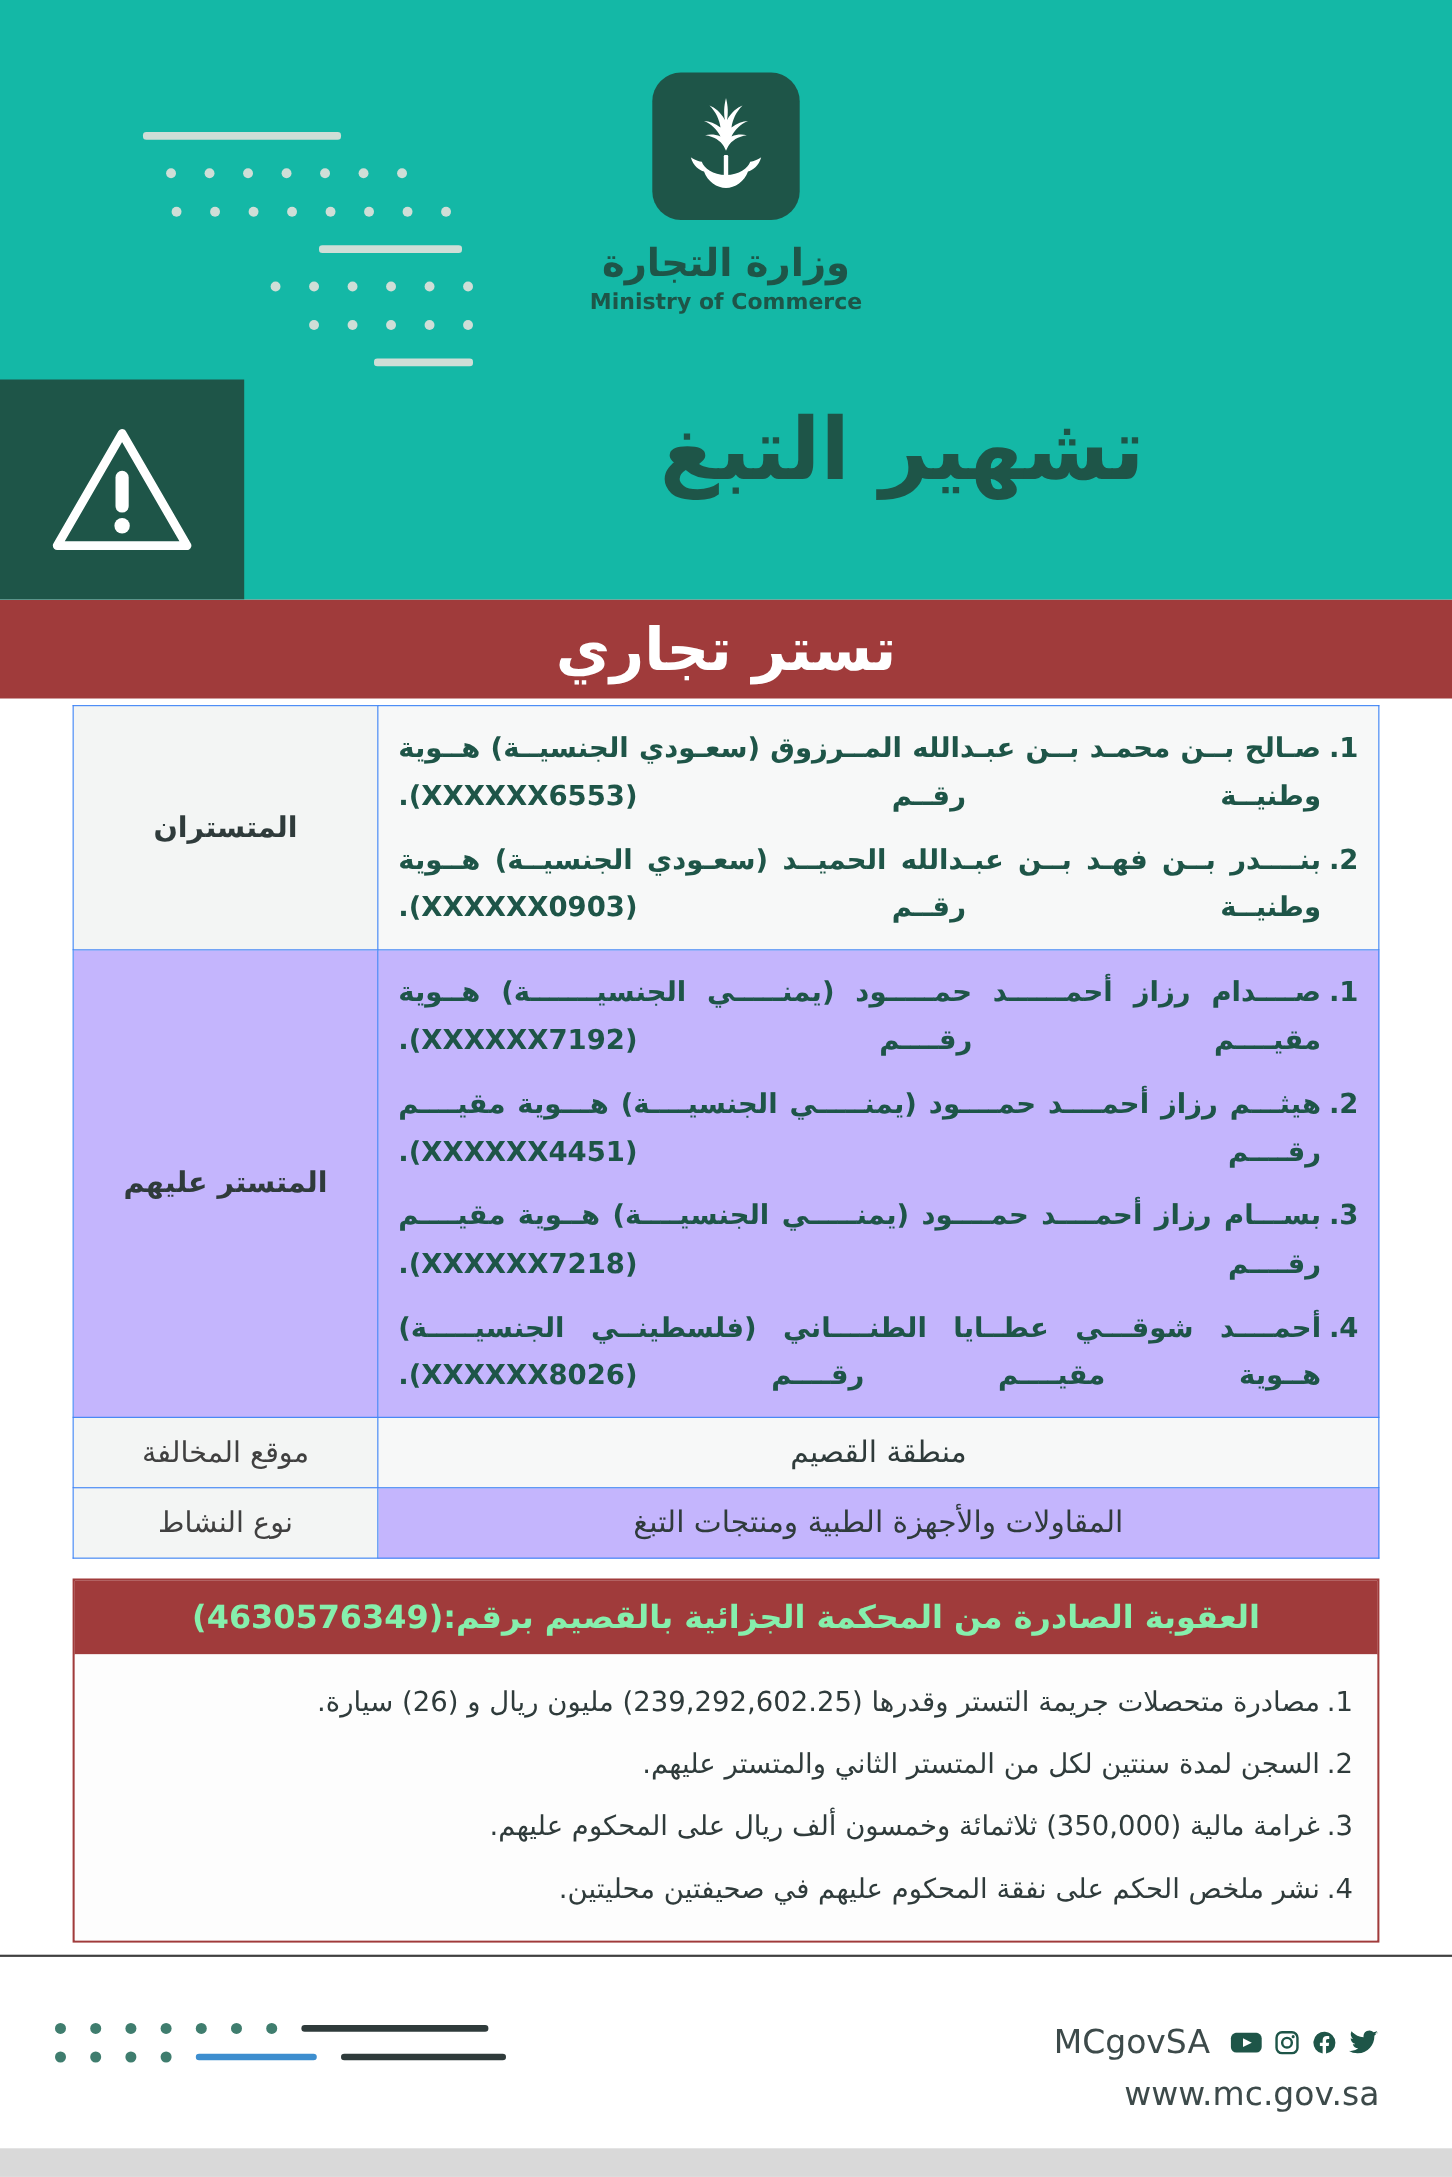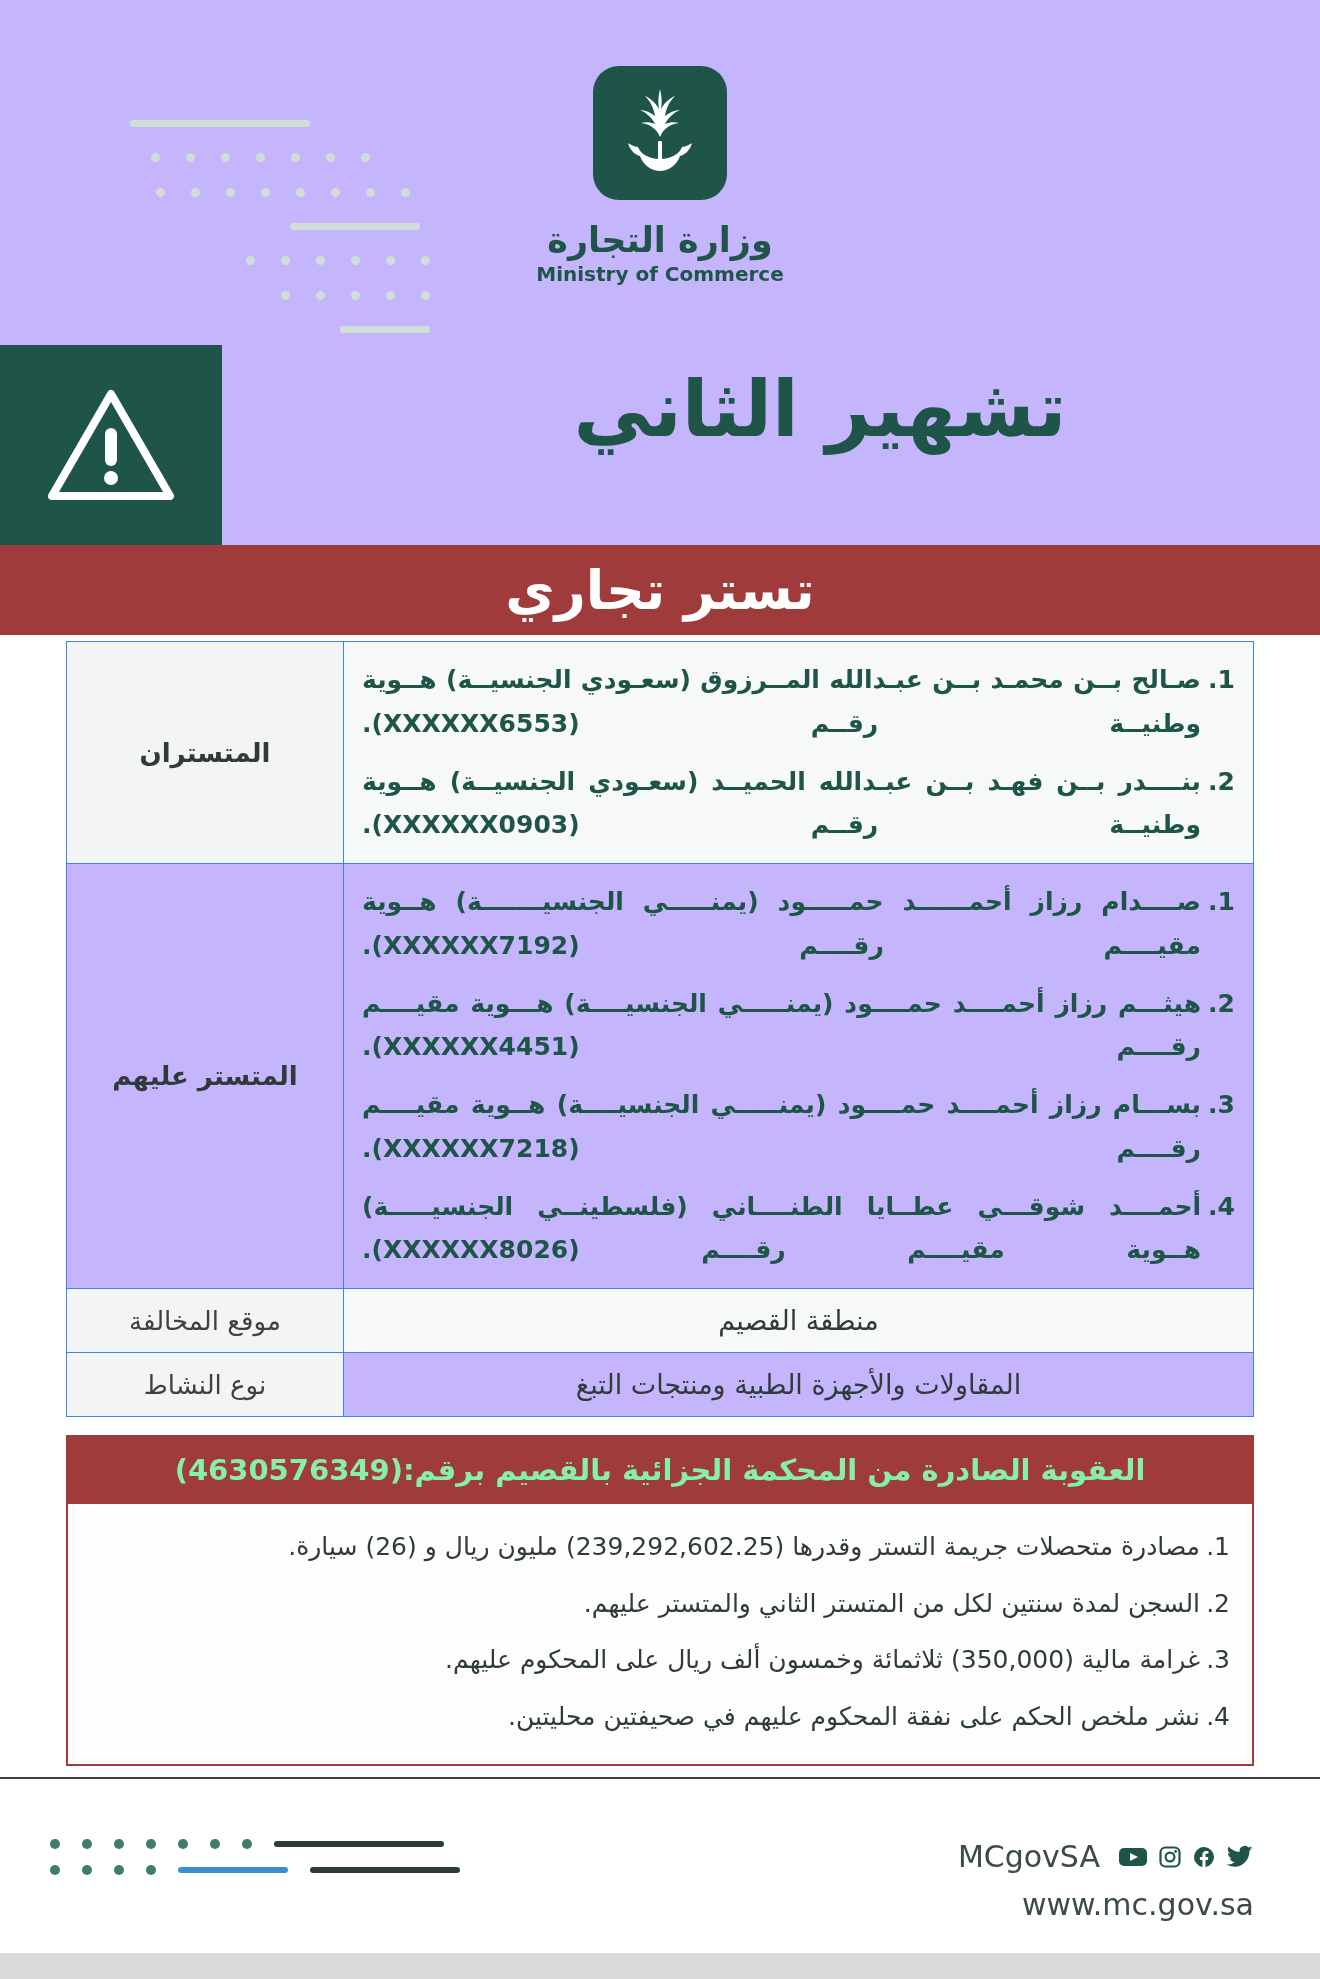--- a/index.html
+++ b/index.html
@@ -15,21 +15,21 @@
     width: 1320px;
     height: 1979px;
     margin: 0 auto;
     background: #ffffff;
     overflow: hidden;
   }
   
   .header {
     position: relative;
     height: 545px;
-    background: #c4b5fd;
+    background: #14b8a6;
     overflow: hidden;
   }
   .dots {
     position: absolute;
     left: 0;
     top: 120px;
     width: 430px;
     height: 330px;
     pointer-events: none;
   }
@@ -331,21 +331,21 @@
             <path d="M20 62 c10 10 22 16 28 16 c6 0 18-6 28-16 c-3 12-15 22-28 22 c-13 0-25-10-28-22z" opacity="0"></path>
             <path d="M16 60 c0 0 6 4 10 4 c2 6 10 12 22 12 c12 0 20-6 22-12 c4 0 10-4 10-4 c-2 8-8 12-12 13 c-3 9-12 15-20 15 c-8 0-17-6-20-15 c-4-1-10-5-12-13z"></path>
             <rect x="46" y="58" width="4" height="22" rx="1"></rect>
           </g>
         </svg>
       </div>
       <div class="ministry-ar">وزارة التجارة</div>
       <div class="ministry-en">Ministry of Commerce</div>
     </div>
 
-    <div class="title-ar">تشهير الثاني</div>
+    <div class="title-ar">تشهير التبغ</div>
 
     <div class="warn-box">
       <svg width="130" height="118" viewBox="0 0 130 118" aria-hidden="true">
         <polygon points="65,8 124,110 6,110" fill="none" stroke="#ffffff" stroke-width="8" stroke-linejoin="round"></polygon>
         <rect x="59" y="42" width="12" height="38" rx="6" fill="#ffffff"></rect>
         <circle cx="65" cy="92" r="7" fill="#ffffff"></circle>
       </svg>
     </div>
   </div>
 

